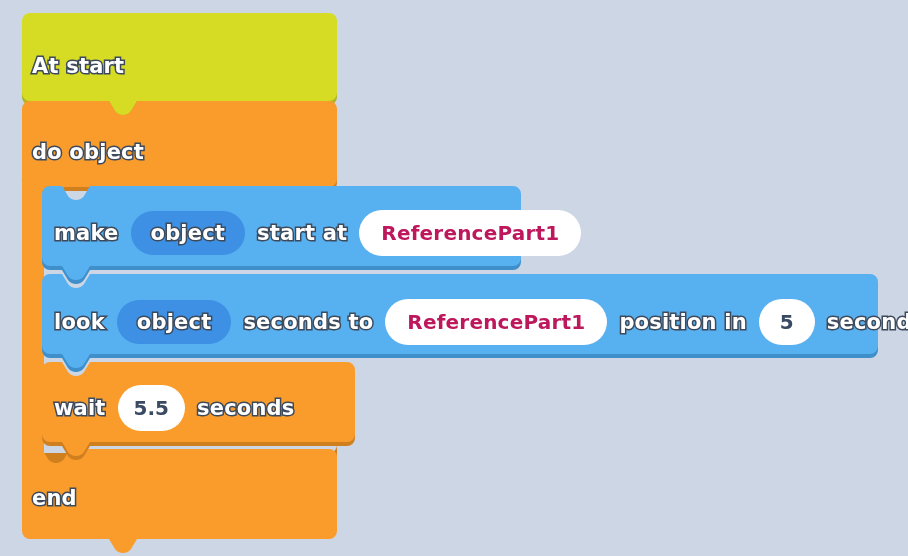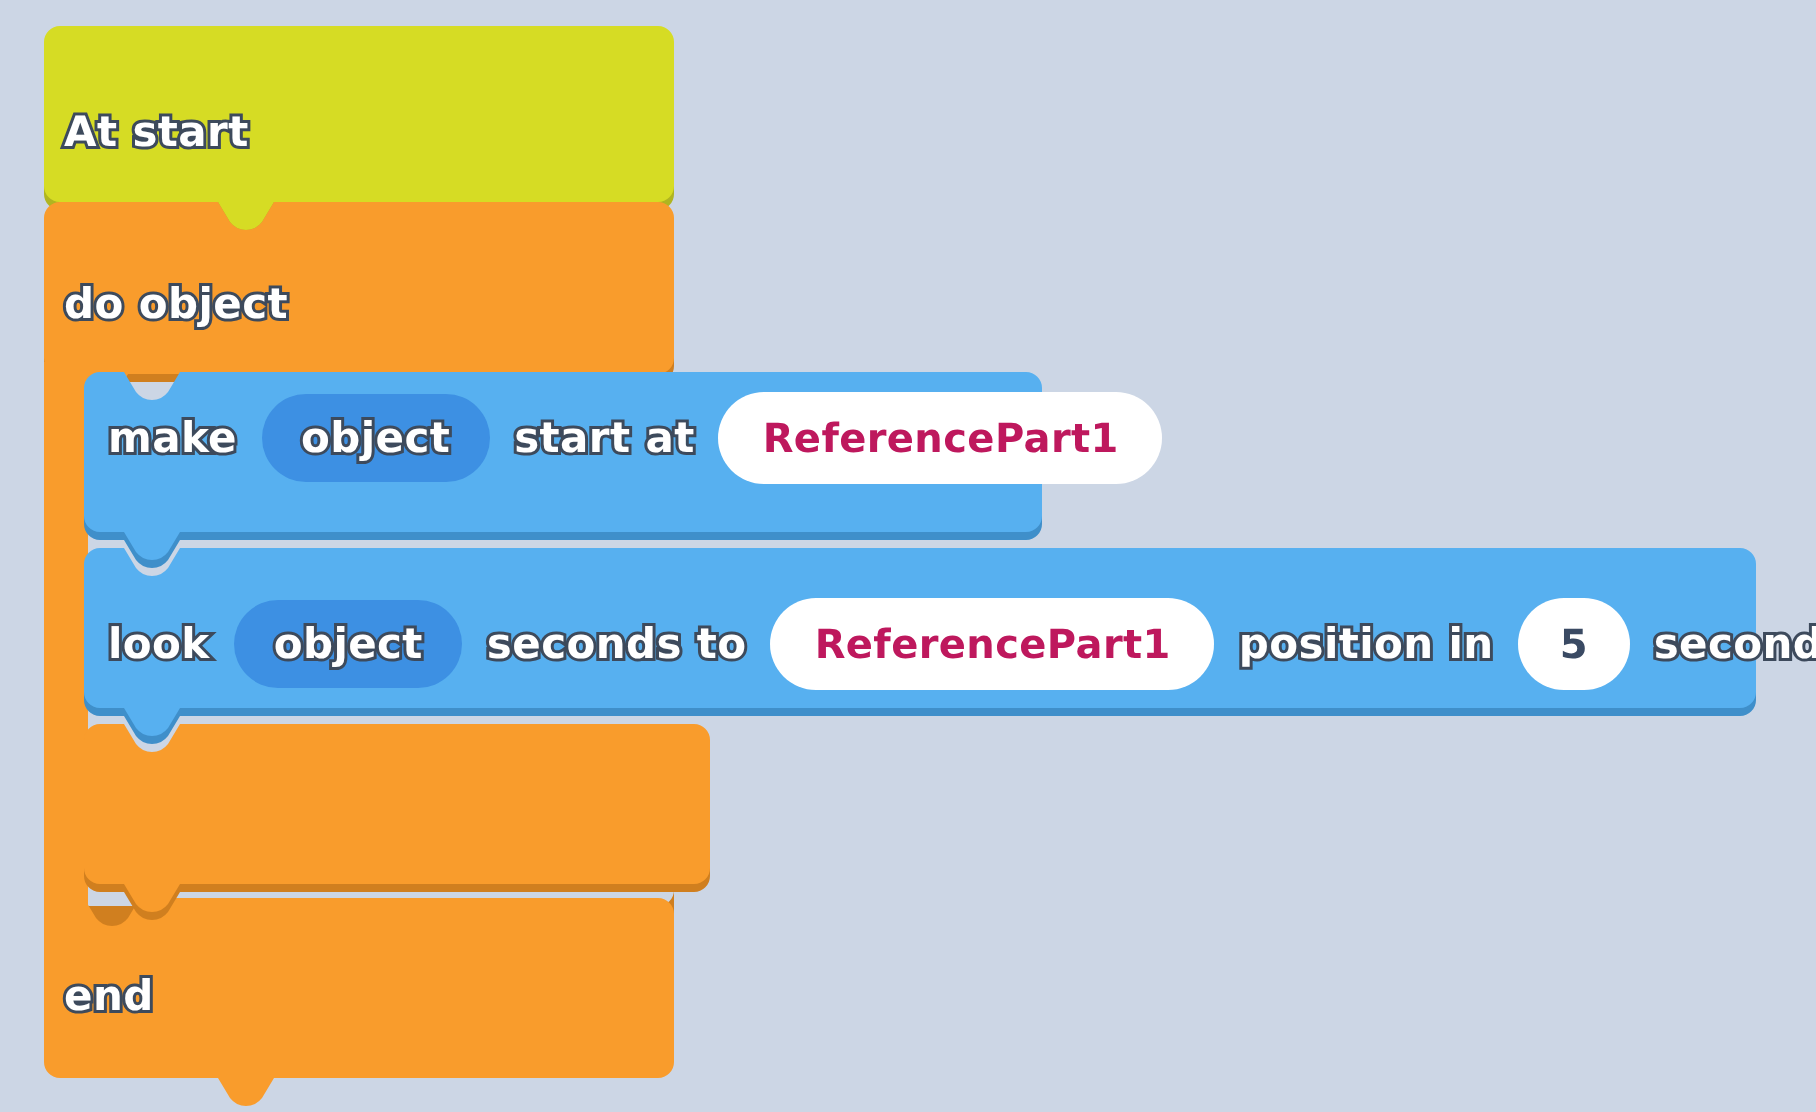--- a/index.html
+++ b/index.html
@@ -156,21 +156,21 @@
   <svg class="block-svg" style="left:42px; top:186px;" width="486" height="90" viewBox="0 0 486 90">
     <path d="M8,0 H20 l6,10 a10,10 0 0 0 16,0 l6,-10
              H471 a8,8 0 0 1 8,8 V72 a8,8 0 0 1 -8,8
              H48 l-6,10 a10,10 0 0 1 -16,0 l-6,-10
              H8 a8,8 0 0 1 -8,-8 V8 a8,8 0 0 1 8,-8 Z" fill="#3f8fca" transform="translate(0,4)"></path>
     <path d="M8,0 H20 l6,10 a10,10 0 0 0 16,0 l6,-10
              H471 a8,8 0 0 1 8,8 V72 a8,8 0 0 1 -8,8
              H48 l-6,10 a10,10 0 0 1 -16,0 l-6,-10
              H8 a8,8 0 0 1 -8,-8 V8 a8,8 0 0 1 8,-8 Z" fill="#57b0f0"></path>
   </svg>
-  <div class="row" style="left:54px; top:197px;">
+  <div class="row" style="left:54px; top:211px;">
     <span class="blk-label">make</span>
     <span class="pill-drop">
       <span class="blk-label">object</span>
     </span>
     <span class="blk-label">start at</span>
     <span class="field-text">ReferencePart1</span>
   </div>
 
   <svg class="block-svg" style="left:42px; top:274px;" width="843" height="90" viewBox="0 0 843 90">
     <path d="M8,0 H20 l6,10 a10,10 0 0 0 16,0 l6,-10
@@ -197,14 +197,19 @@
   <svg class="block-svg" style="left:42px; top:362px;" width="320" height="90" viewBox="0 0 320 90">
     <path d="M8,0 H20 l6,10 a10,10 0 0 0 16,0 l6,-10
              H305 a8,8 0 0 1 8,8 V72 a8,8 0 0 1 -8,8
              H48 l-6,10 a10,10 0 0 1 -16,0 l-6,-10
              H8 a8,8 0 0 1 -8,-8 V8 a8,8 0 0 1 8,-8 Z" fill="#d07f1f" transform="translate(0,4)"></path>
     <path d="M8,0 H20 l6,10 a10,10 0 0 0 16,0 l6,-10
              H305 a8,8 0 0 1 8,8 V72 a8,8 0 0 1 -8,8
              H48 l-6,10 a10,10 0 0 1 -16,0 l-6,-10
              H8 a8,8 0 0 1 -8,-8 V8 a8,8 0 0 1 8,-8 Z" fill="#f99c2c"></path>
   </svg>
+  <div class="row" style="left:54px; top:386px;">
+    <span class="blk-label">wait</span>
+    <span class="field-num">5.5</span>
+    <span class="blk-label">seconds</span>
+  </div>
 
 </div>
 
 </body></html>

